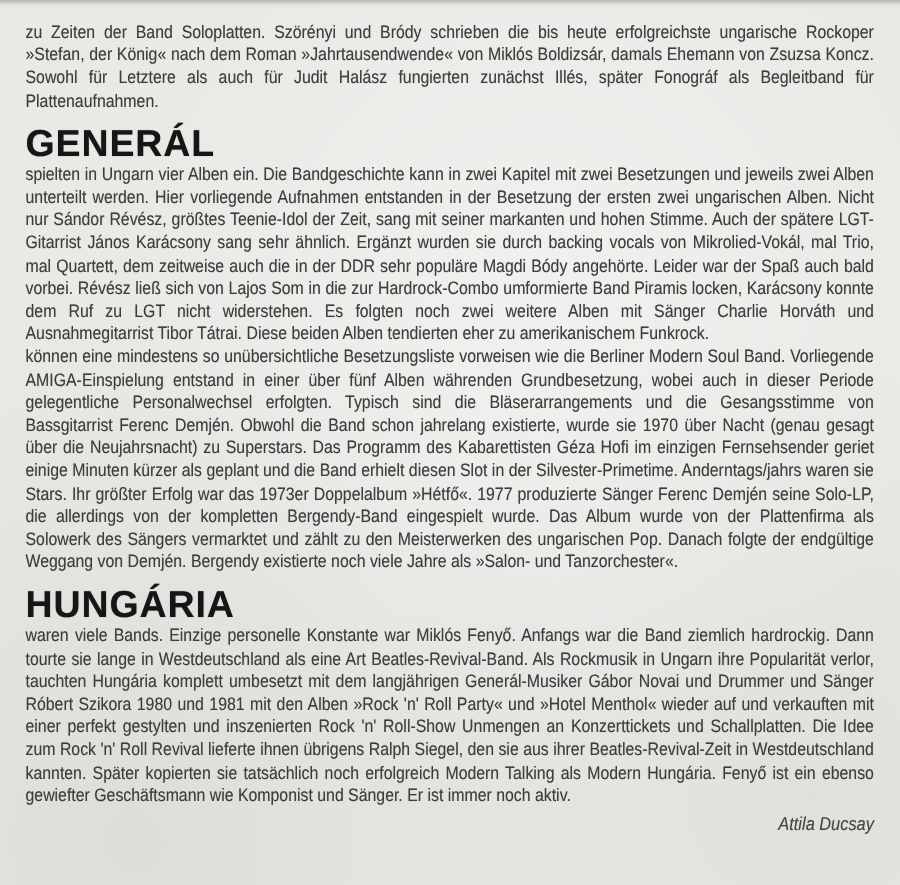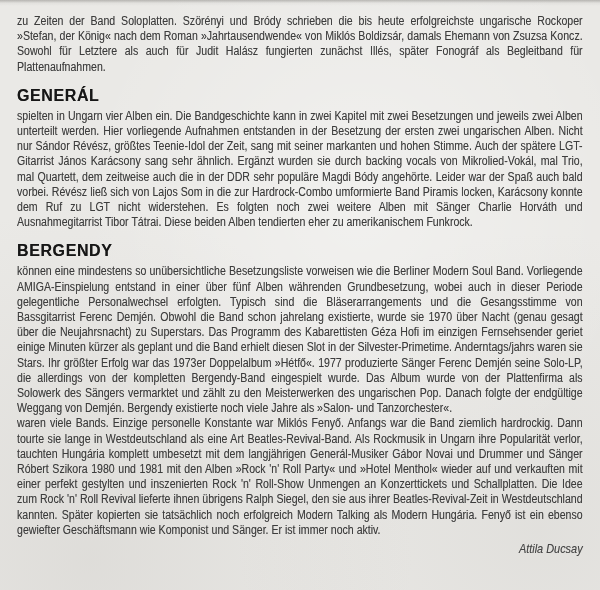--- a/index.html
+++ b/index.html
@@ -27,21 +27,21 @@
     transform-origin:0 0;
     font-size:12px;
     line-height:15.2px;
     color:var(--body-text);
     text-align:justify;
     margin:0;
     text-shadow:0 0 0.5px rgba(61,61,61,0.4);
   }
   .heading{
     margin:10px 0 2px 0;
-    font-size:16px;
+    font-size:25px;
     line-height:22px;
     font-weight:800;
     letter-spacing:0.6px;
     color:var(--heading-text);
     text-shadow:0 0 0.6px rgba(10,10,10,0.55);
   }
   .intro{margin-top:2px;}
   .signature{
     margin-top:4px;
     text-align:right;
@@ -62,23 +62,23 @@
 <div class="page">
 
   <p class="txt intro">zu Zeiten der Band Soloplatten. Szörényi und Bródy schrieben die bis heute erfolgreichste ungarische Rockoper »Stefan, der König« nach dem Roman »Jahrtausendwende« von Miklós Boldizsár, damals Ehemann von Zsuzsa Koncz. Sowohl für Letztere als auch für Judit Halász fungierten zunächst Illés, später Fonográf als Begleitband für Plattenaufnahmen.</p>
 
   <section>
     <h2 class="heading">GENERÁL</h2>
     <p class="txt">spielten in Ungarn vier Alben ein. Die Bandgeschichte kann in zwei Kapitel mit zwei Besetzungen und jeweils zwei Alben unterteilt werden. Hier vorliegende Aufnahmen entstanden in der Besetzung der ersten zwei ungarischen Alben. Nicht nur Sándor Révész, größtes Teenie-Idol der Zeit, sang mit seiner markanten und hohen Stimme. Auch der spätere LGT-Gitarrist János Karácsony sang sehr ähnlich. Ergänzt wurden sie durch backing vocals von Mikrolied-Vokál, mal Trio, mal Quartett, dem zeitweise auch die in der DDR sehr populäre Magdi Bódy angehörte. Leider war der Spaß auch bald vorbei. Révész ließ sich von Lajos Som in die zur Hardrock-Combo umformierte Band Piramis locken, Karácsony konnte dem Ruf zu LGT nicht widerstehen. Es folgten noch zwei weitere Alben mit Sänger Charlie Horváth und Ausnahmegitarrist Tibor Tátrai. Diese beiden Alben tendierten eher zu amerikanischem Funkrock.</p>
   </section>
 
   <section>
-    <h2 class="heading">BERGENDY</h2>
     <p class="txt">können eine mindestens so unübersichtliche Besetzungsliste vorweisen wie die Berliner Modern Soul Band. Vorliegende AMIGA-Einspielung entstand in einer über fünf Alben währenden Grundbesetzung, wobei auch in dieser Periode gelegentliche Personalwechsel erfolgten. Typisch sind die Bläserarrangements und die Gesangsstimme von Bassgitarrist Ferenc Demjén. Obwohl die Band schon jahrelang existierte, wurde sie 1970 über Nacht (genau gesagt über die Neujahrsnacht) zu Superstars. Das Programm des Kabarettisten Géza Hofi im einzigen Fernsehsender geriet einige Minuten kürzer als geplant und die Band erhielt diesen Slot in der Silvester-Primetime. Anderntags/jahrs waren sie Stars. Ihr größter Erfolg war das 1973er Doppelalbum »Hétfő«. 1977 produzierte Sänger Ferenc Demjén seine Solo-LP, die allerdings von der kompletten Bergendy-Band eingespielt wurde. Das Album wurde von der Plattenfirma als Solowerk des Sängers vermarktet und zählt zu den Meisterwerken des ungarischen Pop. Danach folgte der endgültige Weggang von Demjén. Bergendy existierte noch viele Jahre als »Salon- und Tanzorchester«.</p>
   </section>
 
   <section>
+    <h2 class="heading">HUNGÁRIA</h2>
     <p class="txt">waren viele Bands. Einzige personelle Konstante war Miklós Fenyő. Anfangs war die Band ziemlich hardrockig. Dann tourte sie lange in Westdeutschland als eine Art Beatles-Revival-Band. Als Rockmusik in Ungarn ihre Popularität verlor, tauchten Hungária komplett umbesetzt mit dem langjährigen Generál-Musiker Gábor Novai und Drummer und Sänger Róbert Szikora 1980 und 1981 mit den Alben »Rock 'n' Roll Party« und »Hotel Menthol« wieder auf und verkauften mit einer perfekt gestylten und inszenierten Rock 'n' Roll-Show Unmengen an Konzerttickets und Schallplatten. Die Idee zum Rock 'n' Roll Revival lieferte ihnen übrigens Ralph Siegel, den sie aus ihrer Beatles-Revival-Zeit in Westdeutschland kannten. Später kopierten sie tatsächlich noch erfolgreich Modern Talking als Modern Hungária. Fenyő ist ein ebenso gewiefter Geschäftsmann wie Komponist und Sänger. Er ist immer noch aktiv.</p>
   </section>
 
   <p class="txt signature">Attila Ducsay</p>
 
 </div>
 
 </body></html>

